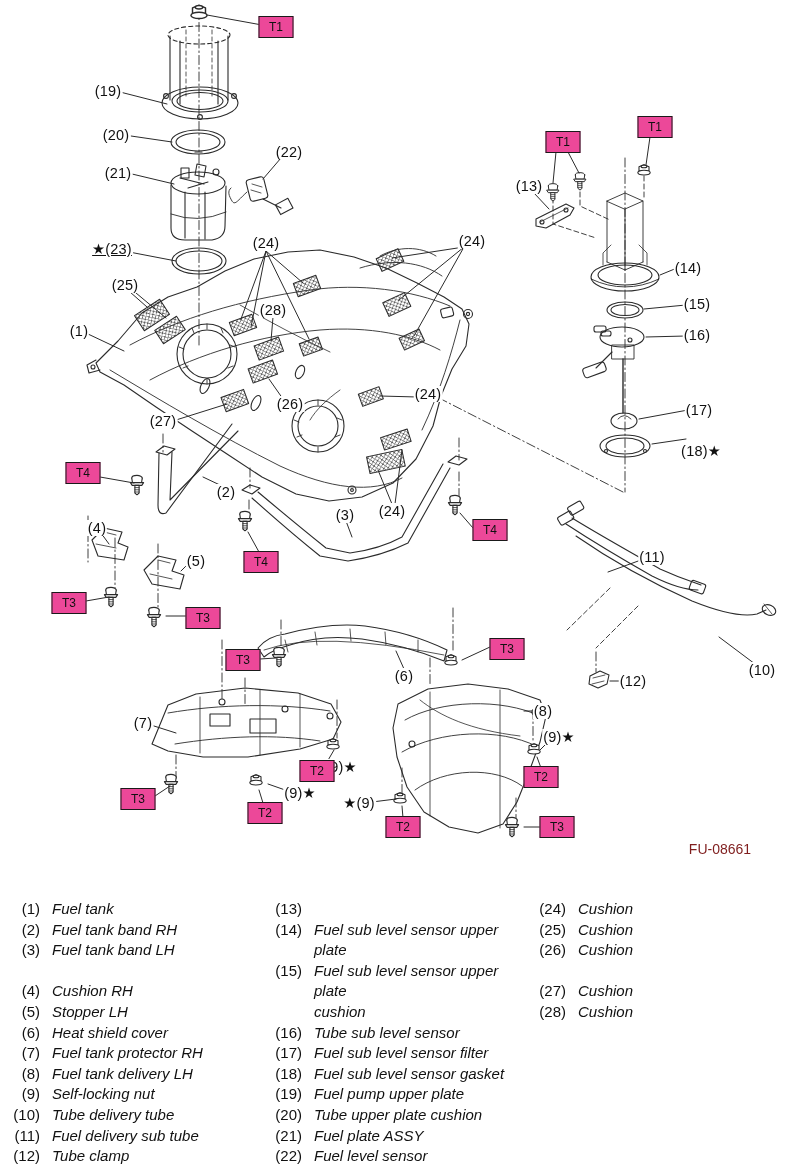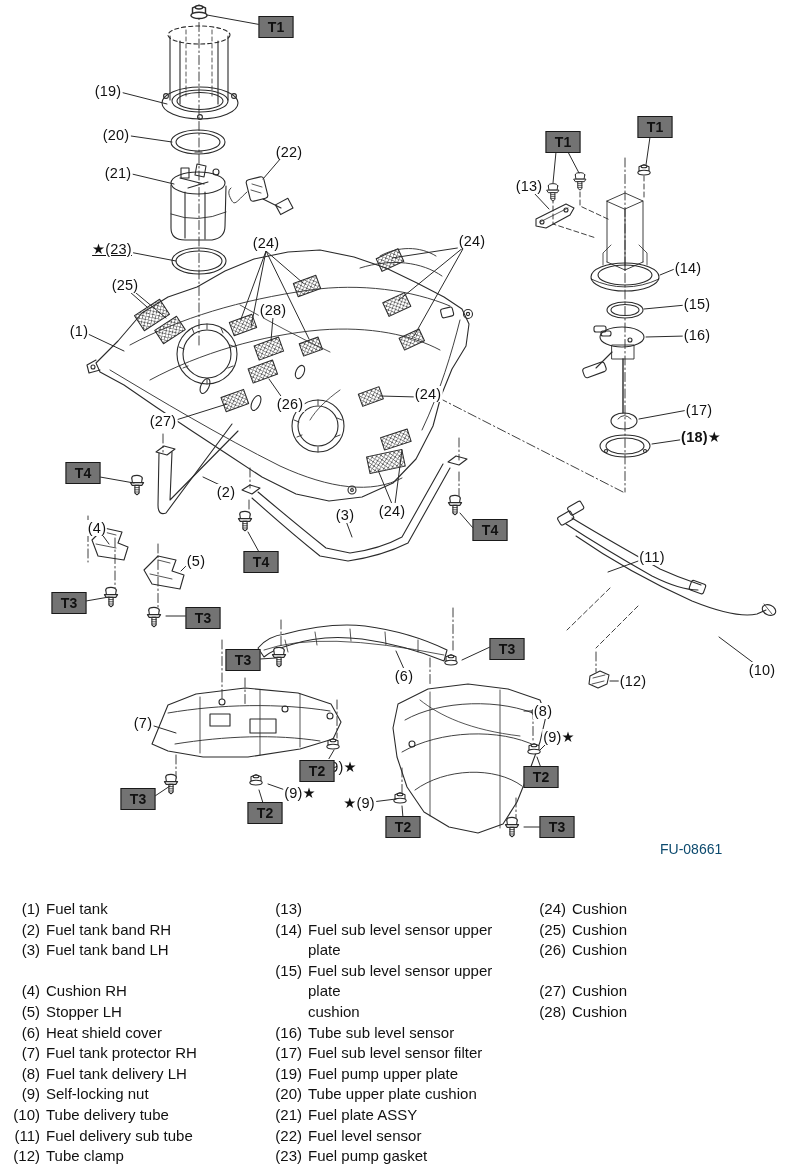--- a/index.html
+++ b/index.html
@@ -10,36 +10,36 @@
   }
   #diagram{position:absolute;left:0;top:0;}
   #diagram-labels{position:absolute;left:0;top:0;width:787px;height:880px;}
   .callout{
     position:absolute;transform:translate(-50%,-50%);
     font-size:14.5px;color:#111;white-space:nowrap;letter-spacing:0.2px;
     background:#fff;padding:0 1px;line-height:16px;
   }
   .tbox{
     position:absolute;transform:translate(-50%,-50%);
-    width:33px;height:20px;border:1.6px solid #1a1a1a;background:#737373;
+    width:33px;height:20px;border:1.6px solid #1a1a1a;background:#ec4899;
     display:flex;align-items:center;justify-content:center;
-    font-size:14px;color:#111;font-weight:bold;
+    font-size:12px;color:#111;
   }
   #figure-code{
-    position:absolute;left:660px;top:841px;width:120px;text-align:left;
-    font-size:14px;color:#0c4a6e;
+    position:absolute;left:660px;top:841px;width:120px;text-align:center;
+    font-size:14px;color:#7f1d1d;
   }
   #legend{position:absolute;left:0;top:899px;width:787px;font-size:15px;}
   .legend-col{position:absolute;top:0;}
   .legend-col.c1{left:4px;width:255px;}
   .legend-col.c2{left:266px;width:258px;}
   .legend-col.c3{left:530px;width:220px;}
   .legend-row{display:flex;line-height:20.6px;min-height:20.6px;}
   .legend-num{width:36px;text-align:right;flex:0 0 36px;}
-  .legend-label{margin-left:6px;white-space:pre-line;}
+  .legend-label{margin-left:12px;white-space:pre-line;font-style:italic;}
 </style>
 </head>
 <body>
 
 <svg id="diagram" width="787" height="880" viewBox="0 0 787 880" fill="none" stroke="#2b2b2b" stroke-width="1.1" stroke-linejoin="round" stroke-linecap="round">
   <defs>
     <pattern id="xh" width="4.5" height="4.5" patternUnits="userSpaceOnUse">
       <path d="M0,4.5 L4.5,0 M0,0 L4.5,4.5" stroke="#333" stroke-width="0.7"></path>
     </pattern>
     <g id="bolt">
@@ -362,21 +362,21 @@
     <div class="callout" style="left: 226px; top: 492px;">(2)</div>
     <div class="callout" style="left: 345px; top: 515px;">(3)</div>
     <div class="callout" style="left: 97px; top: 528px;">(4)</div>
     <div class="callout" style="left: 196px; top: 561px;">(5)</div>
     <div class="callout" style="left: 404px; top: 676px;">(6)</div>
     <div class="callout" style="left: 529px; top: 186px;">(13)</div>
     <div class="callout" style="left: 688px; top: 268px;">(14)</div>
     <div class="callout" style="left: 697px; top: 304px;">(15)</div>
     <div class="callout" style="left: 697px; top: 335px;">(16)</div>
     <div class="callout" style="left: 699px; top: 410px;">(17)</div>
-    <div class="callout" style="left: 701px; top: 437px; font-weight: bold;">(18)★</div>
+    <div class="callout" style="left: 701px; top: 451px;">(18)★</div>
     <div class="callout" style="left: 652px; top: 557px;">(11)</div>
     <div class="callout" style="left: 762px; top: 670px;">(10)</div>
     <div class="callout" style="left: 633px; top: 681px;">(12)</div>
     <div class="callout" style="left: 143px; top: 723px;">(7)</div>
     <div class="callout" style="left: 543px; top: 711px;">(8)</div>
     <div class="callout" style="left: 341px; top: 767px;">(9)★</div>
     <div class="callout" style="left: 300px; top: 793px;">(9)★</div>
     <div class="callout" style="left: 359px; top: 803px;">★(9)</div>
     <div class="callout" style="left: 559px; top: 737px;">(9)★</div>
     <div class="tbox" style="left: 276px; top: 27px;">T1</div>
@@ -469,20 +469,24 @@
       </div>
       <div class="legend-row">
         <span class="legend-num">(16)</span>
         <span class="legend-label">Tube sub level sensor</span>
       </div>
       <div class="legend-row">
         <span class="legend-num">(17)</span>
         <span class="legend-label">Fuel sub level sensor filter</span>
       </div>
       <div class="legend-row">
+        <span class="legend-num">(18)</span>
+        <span class="legend-label">Fuel sub level sensor gasket</span>
+      </div>
+      <div class="legend-row">
         <span class="legend-num">(19)</span>
         <span class="legend-label">Fuel pump upper plate</span>
       </div>
       <div class="legend-row">
         <span class="legend-num">(20)</span>
         <span class="legend-label">Tube upper plate cushion</span>
       </div>
       <div class="legend-row">
         <span class="legend-num">(21)</span>
         <span class="legend-label">Fuel plate ASSY</span>

